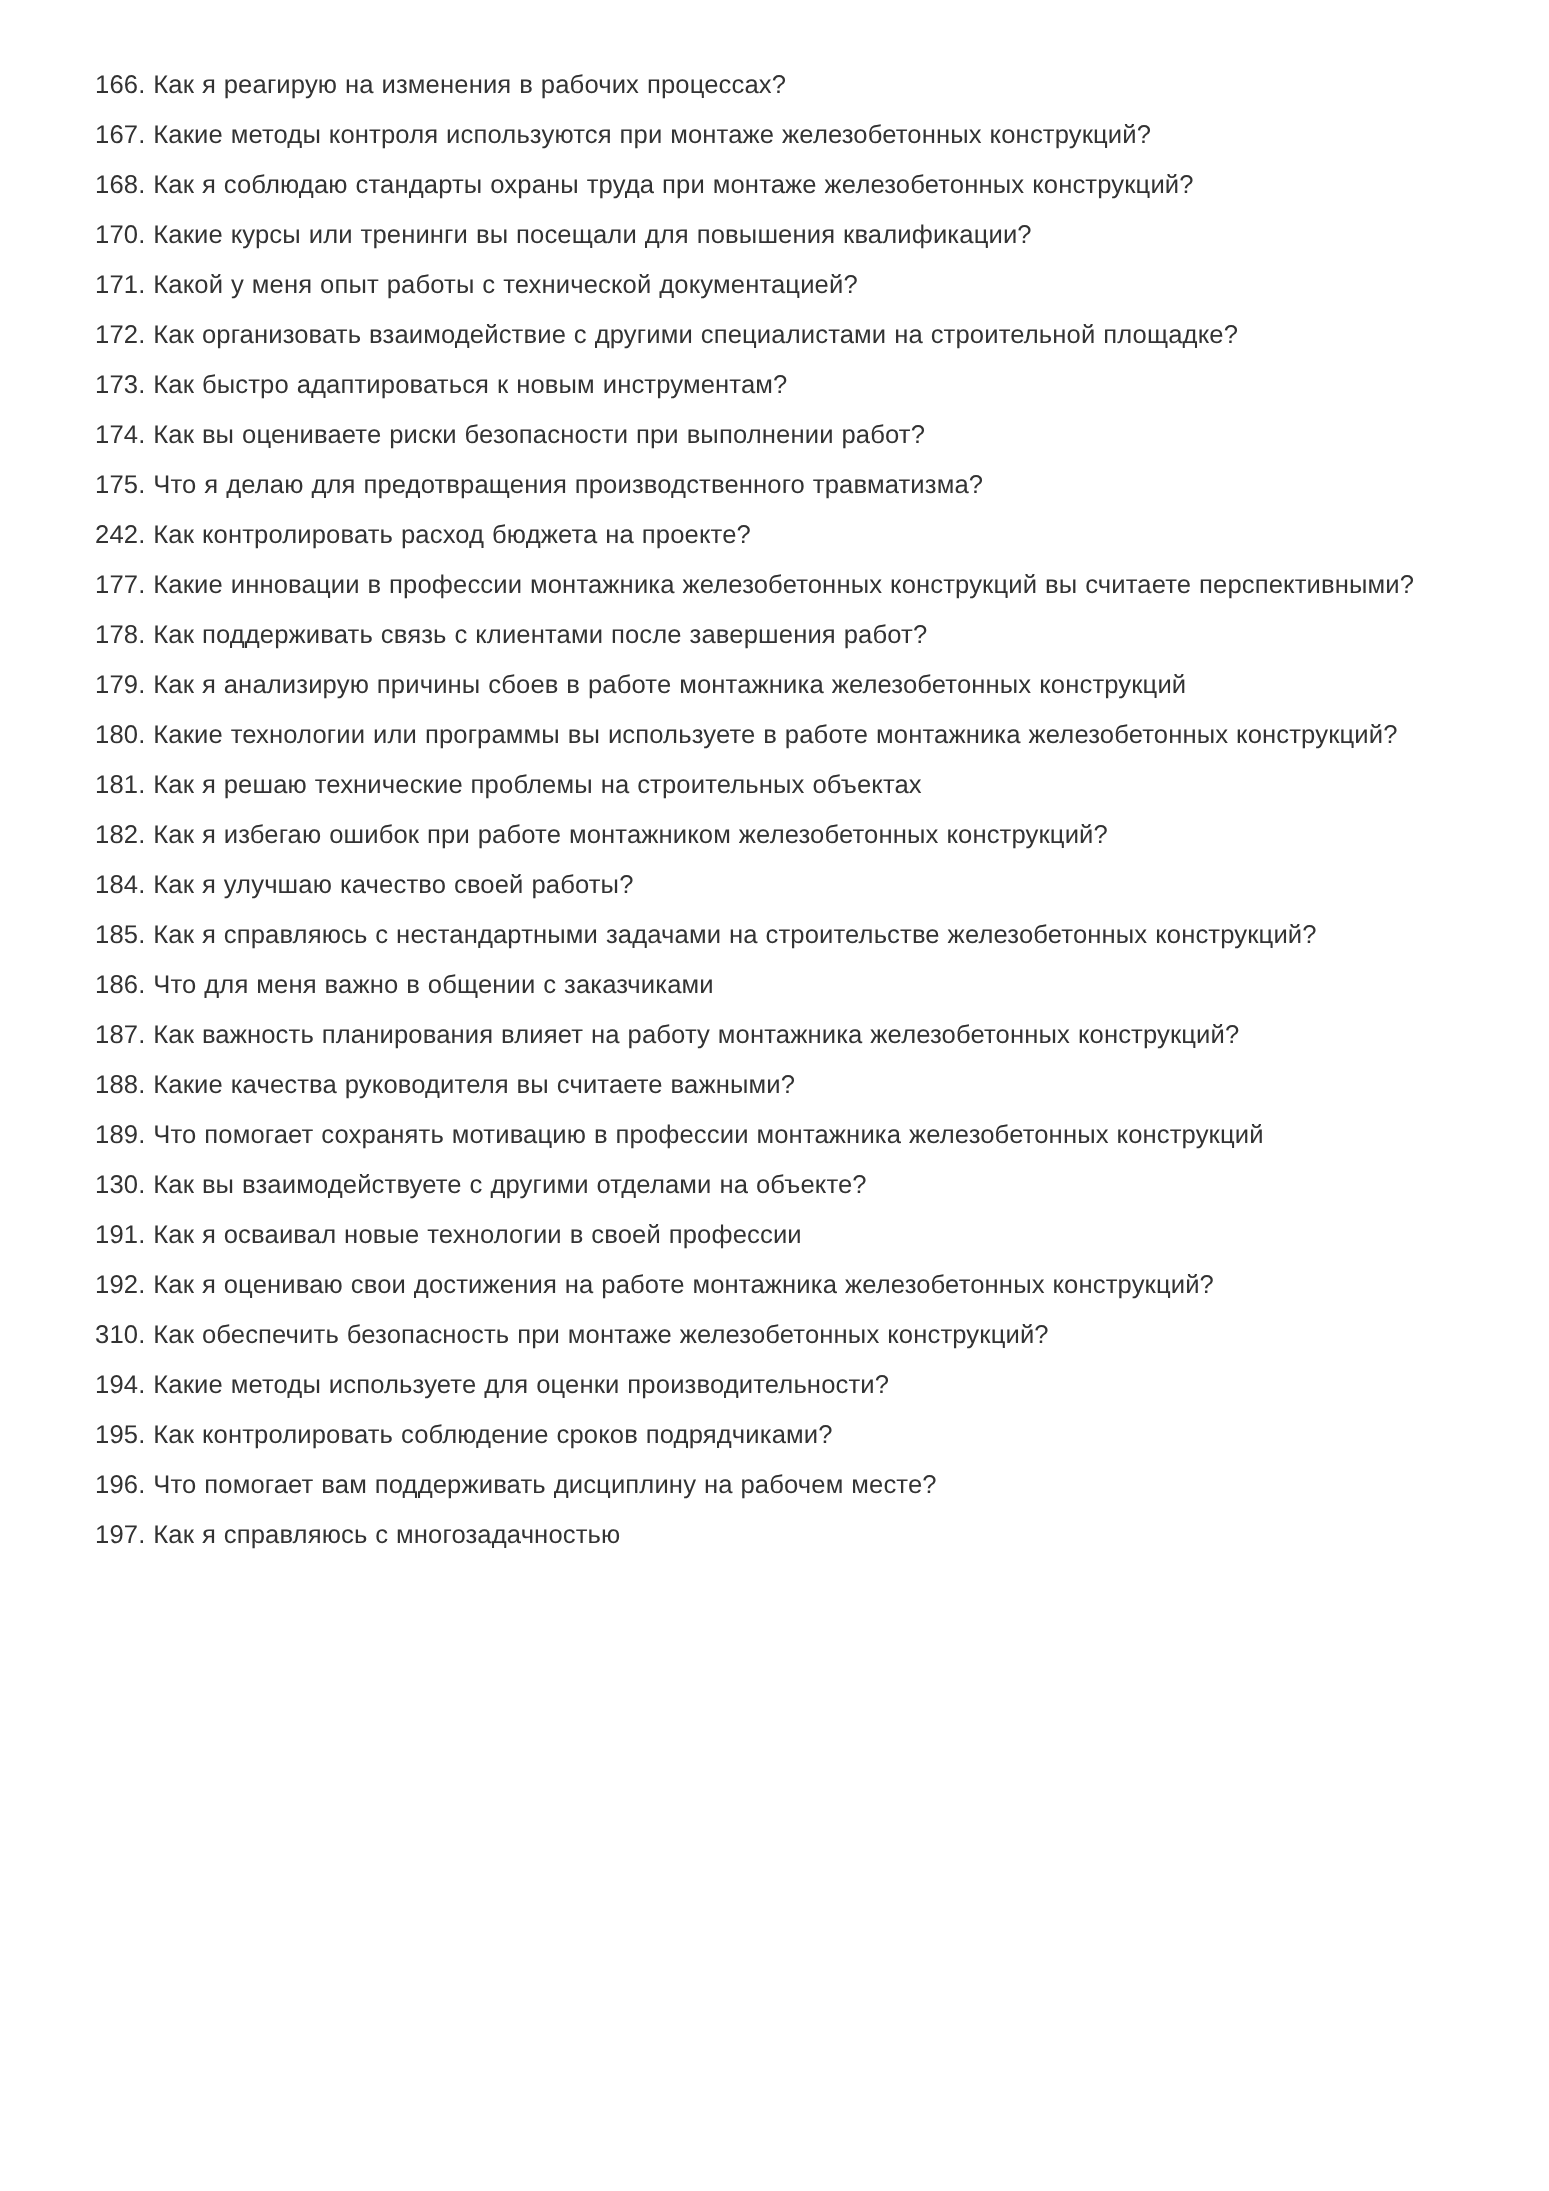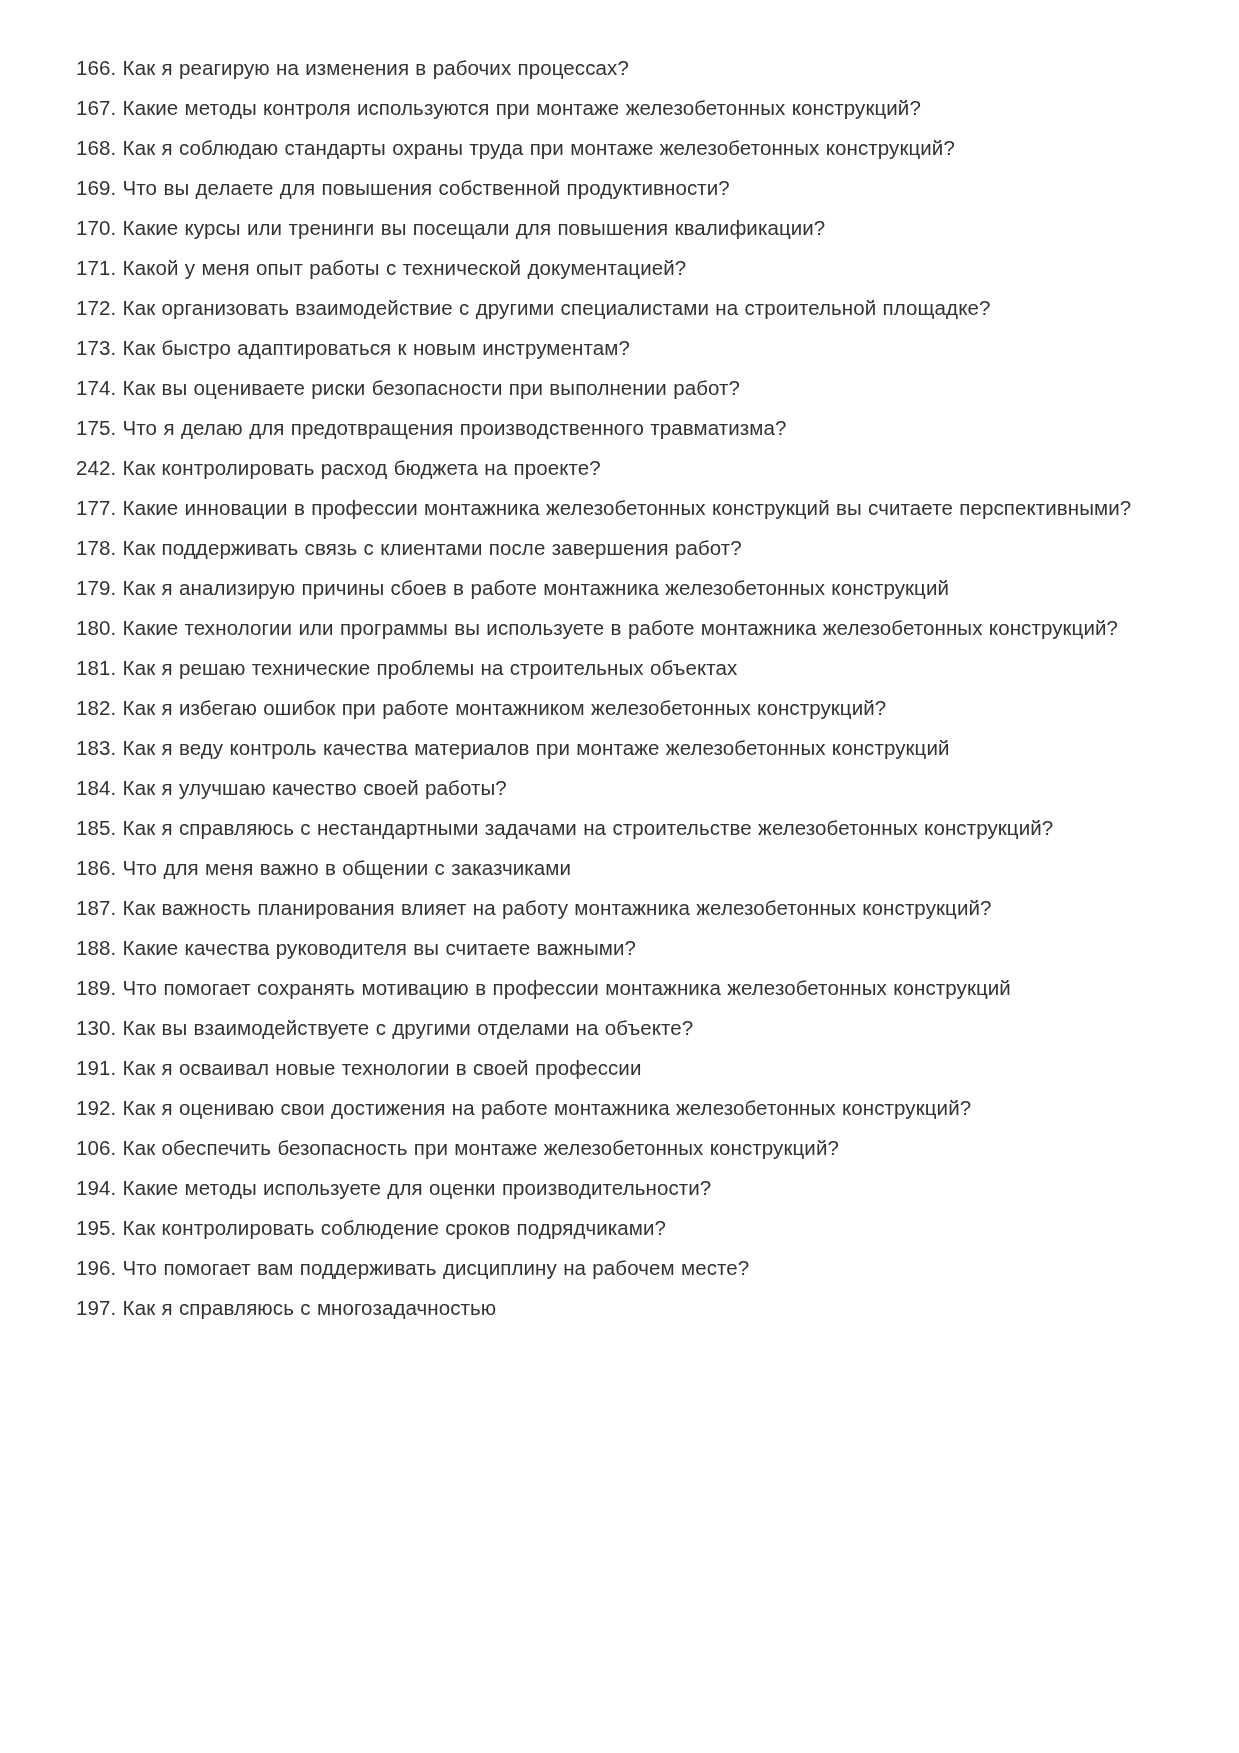--- a/index.html
+++ b/index.html
@@ -35,43 +35,41 @@
   }
 </style>
 </head>
 <body>
 
 <main class="page">
   <div class="question-list">
     <p class="q">166. Как я реагирую на изменения в рабочих процессах?</p>
     <p class="q">167. Какие методы контроля используются при монтаже железобетонных конструкций?</p>
     <p class="q">168. Как я соблюдаю стандарты охраны труда при монтаже железобетонных конструкций?</p>
-    <p class="q">169. Что вы делаете для повышения собственной продуктивности?</p>
     <p class="q">170. Какие курсы или тренинги вы посещали для повышения квалификации?</p>
     <p class="q">171. Какой у меня опыт работы с технической документацией?</p>
     <p class="q">172. Как организовать взаимодействие с другими специалистами на строительной площадке?</p>
     <p class="q">173. Как быстро адаптироваться к новым инструментам?</p>
     <p class="q">174. Как вы оцениваете риски безопасности при выполнении работ?</p>
     <p class="q">175. Что я делаю для предотвращения производственного травматизма?</p>
     <p class="q">242. Как контролировать расход бюджета на проекте?</p>
     <p class="q">177. Какие инновации в профессии монтажника железобетонных конструкций вы считаете перспективными?</p>
     <p class="q">178. Как поддерживать связь с клиентами после завершения работ?</p>
     <p class="q">179. Как я анализирую причины сбоев в работе монтажника железобетонных конструкций</p>
     <p class="q">180. Какие технологии или программы вы используете в работе монтажника железобетонных конструкций?</p>
     <p class="q">181. Как я решаю технические проблемы на строительных объектах</p>
     <p class="q">182. Как я избегаю ошибок при работе монтажником железобетонных конструкций?</p>
-    <p class="q">183. Как я веду контроль качества материалов при монтаже железобетонных конструкций</p>
     <p class="q">184. Как я улучшаю качество своей работы?</p>
     <p class="q">185. Как я справляюсь с нестандартными задачами на строительстве железобетонных конструкций?</p>
     <p class="q">186. Что для меня важно в общении с заказчиками</p>
     <p class="q">187. Как важность планирования влияет на работу монтажника железобетонных конструкций?</p>
     <p class="q">188. Какие качества руководителя вы считаете важными?</p>
     <p class="q">189. Что помогает сохранять мотивацию в профессии монтажника железобетонных конструкций</p>
     <p class="q">130. Как вы взаимодействуете с другими отделами на объекте?</p>
     <p class="q">191. Как я осваивал новые технологии в своей профессии</p>
     <p class="q">192. Как я оцениваю свои достижения на работе монтажника железобетонных конструкций?</p>
-    <p class="q">106. Как обеспечить безопасность при монтаже железобетонных конструкций?</p>
+    <p class="q">310. Как обеспечить безопасность при монтаже железобетонных конструкций?</p>
     <p class="q">194. Какие методы используете для оценки производительности?</p>
     <p class="q">195. Как контролировать соблюдение сроков подрядчиками?</p>
     <p class="q">196. Что помогает вам поддерживать дисциплину на рабочем месте?</p>
     <p class="q">197. Как я справляюсь с многозадачностью</p>
   </div>
 </main>
 
 </body></html>

